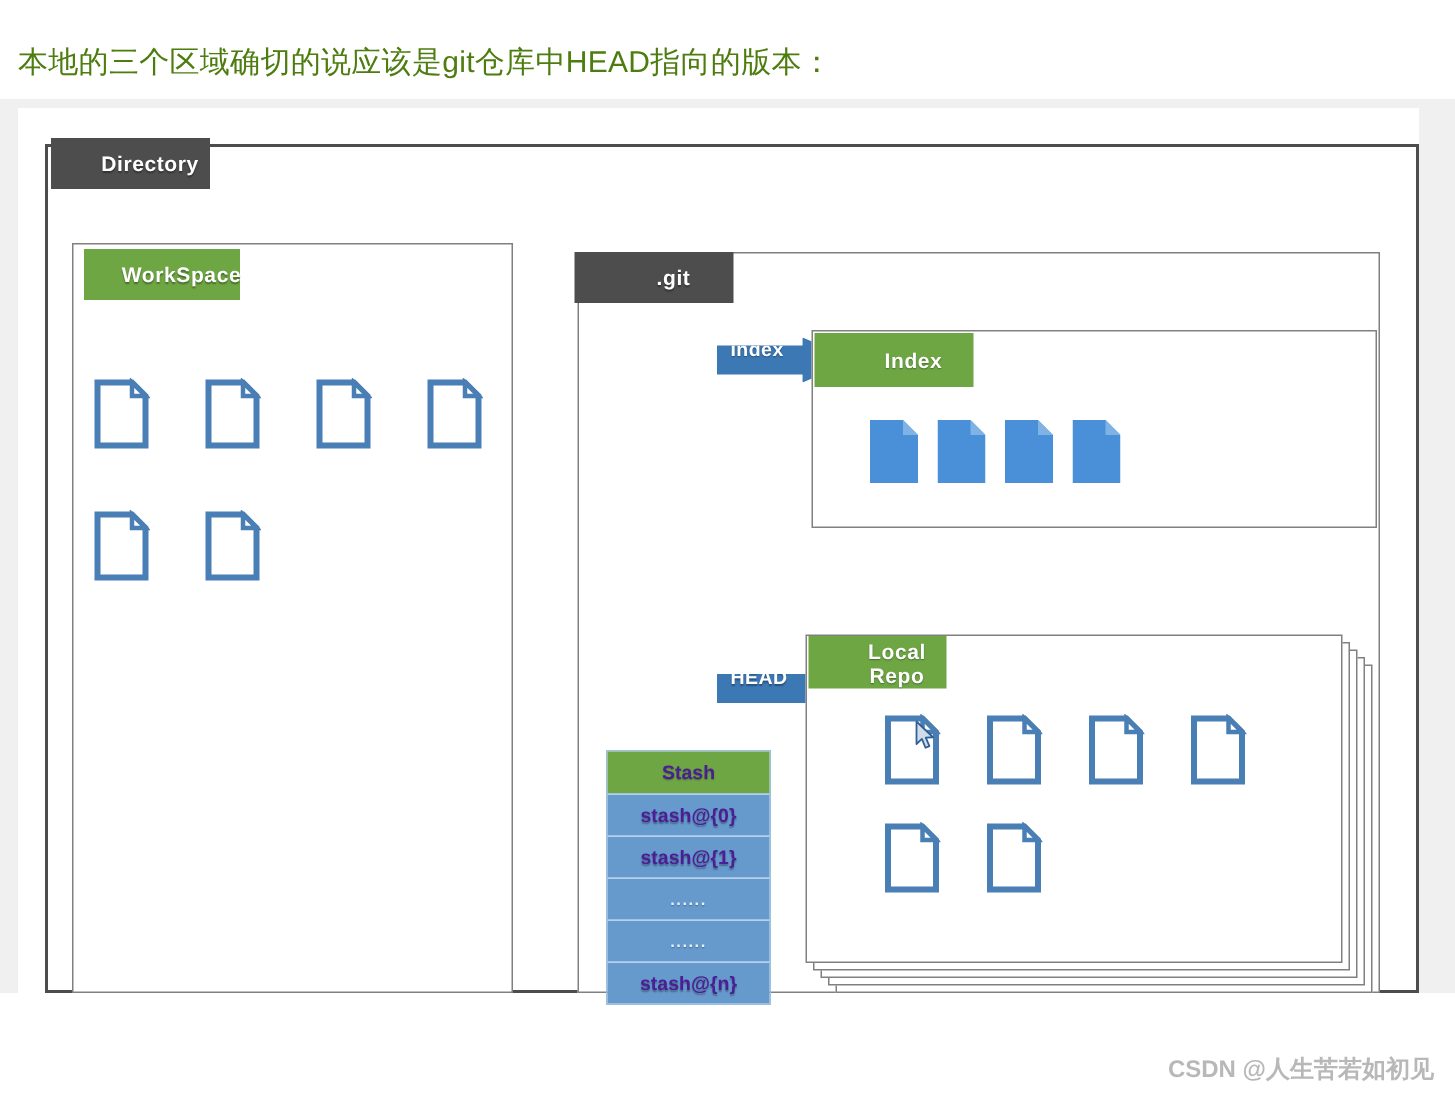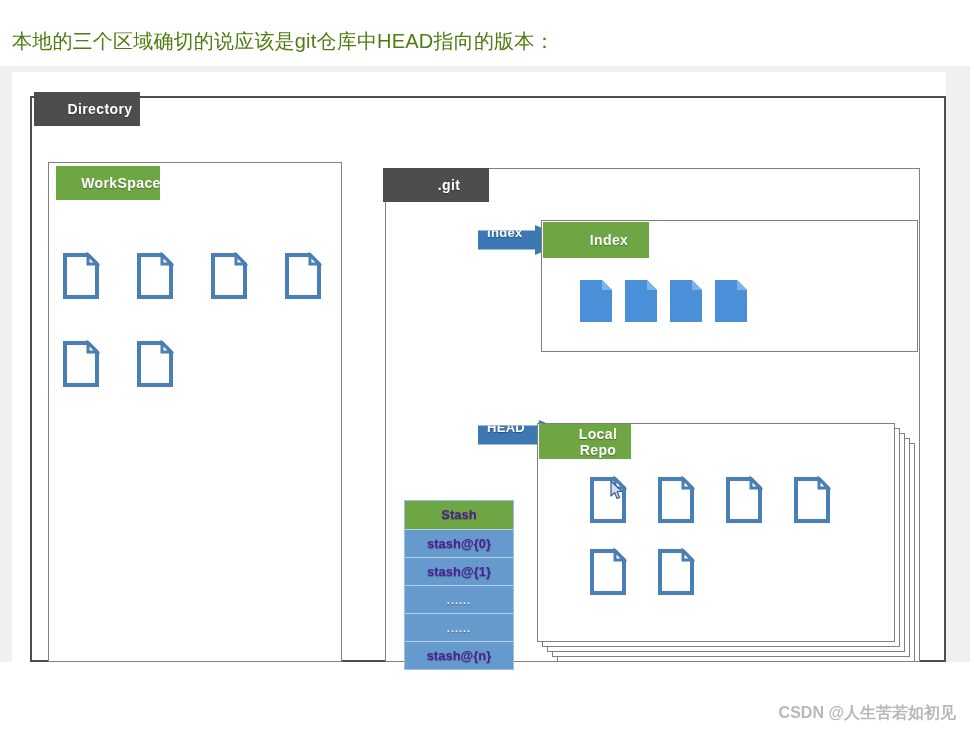--- a/index.html
+++ b/index.html
@@ -239,21 +239,21 @@
           <path d="M22 0 L32 10 H22 Z" fill="#7fb3e6"></path>
         </svg>
     </div>
     <div class="file" style="left:703px; top:208px; width:32px; height:42px;">
       <svg viewBox="0 0 32 42">
           <path d="M0 0 H22 L32 10 V42 H0 Z" fill="#4a90d9"></path>
           <path d="M22 0 L32 10 H22 Z" fill="#7fb3e6"></path>
         </svg>
     </div>
 
-    <div class="arrow-tag" style="left:466px; top:348px; width:73px;">
+    <div class="arrow-tag" style="left:466px; top:372px; width:73px;">
       <span>HEAD</span>
     </div>
 
     <div class="stack-card" style="left:545px; top:371px; width:358px; height:219px;"></div>
     <div class="stack-card" style="left:540px; top:366px; width:358px; height:219px;"></div>
     <div class="stack-card" style="left:535px; top:361px; width:358px; height:219px;"></div>
     <div class="stack-card" style="left:530px; top:356px; width:358px; height:219px;"></div>
 
     <div class="box" style="left:525px; top:351px; width:358px; height:219px;"></div>
     <div class="tab green" style="left:527px; top:352px; width:92px; height:35px;text-align:center;">

